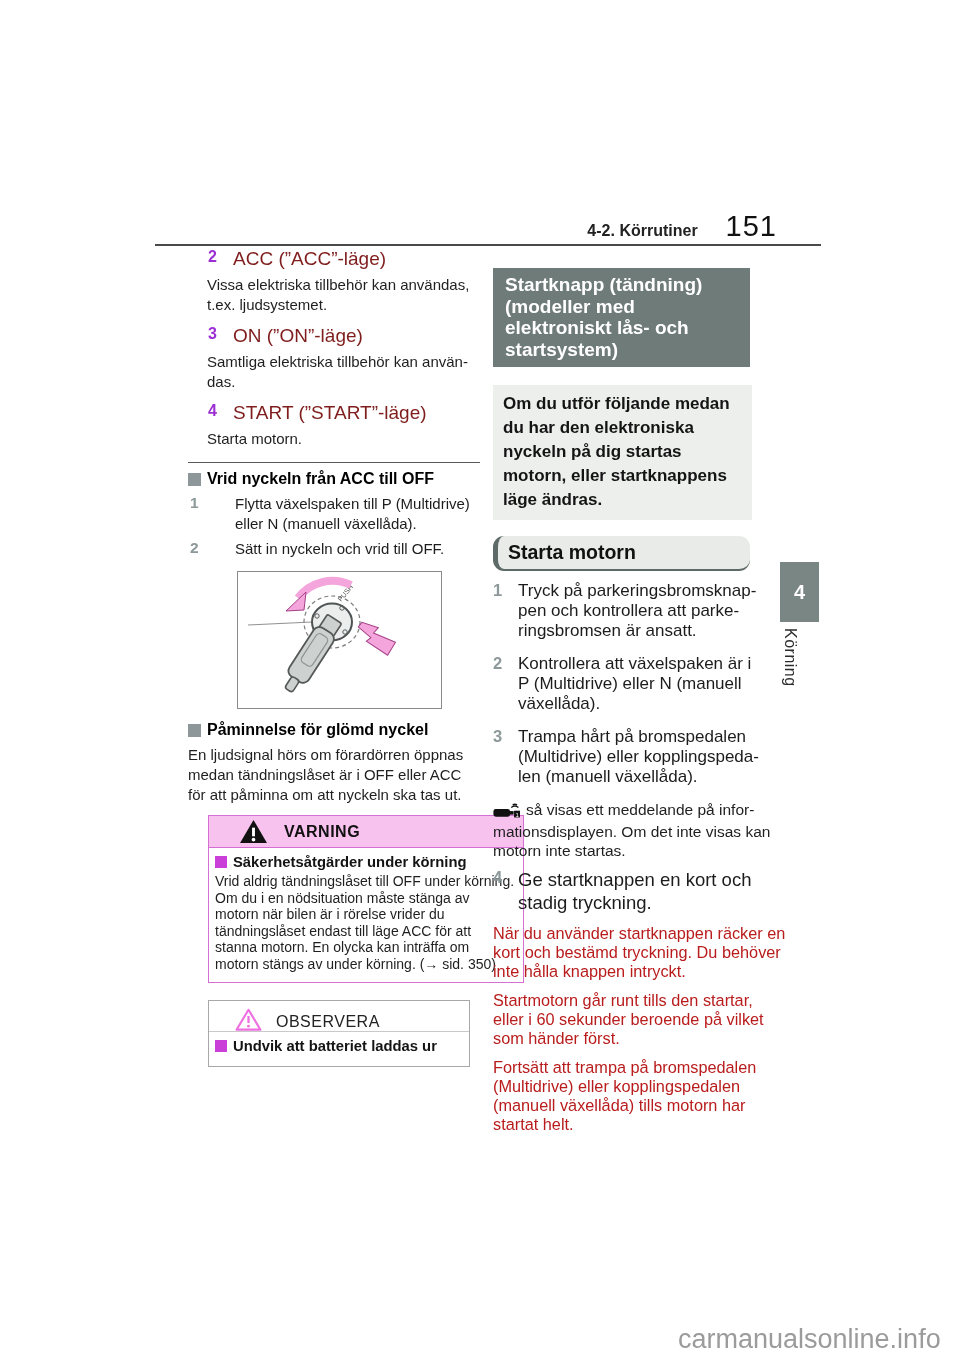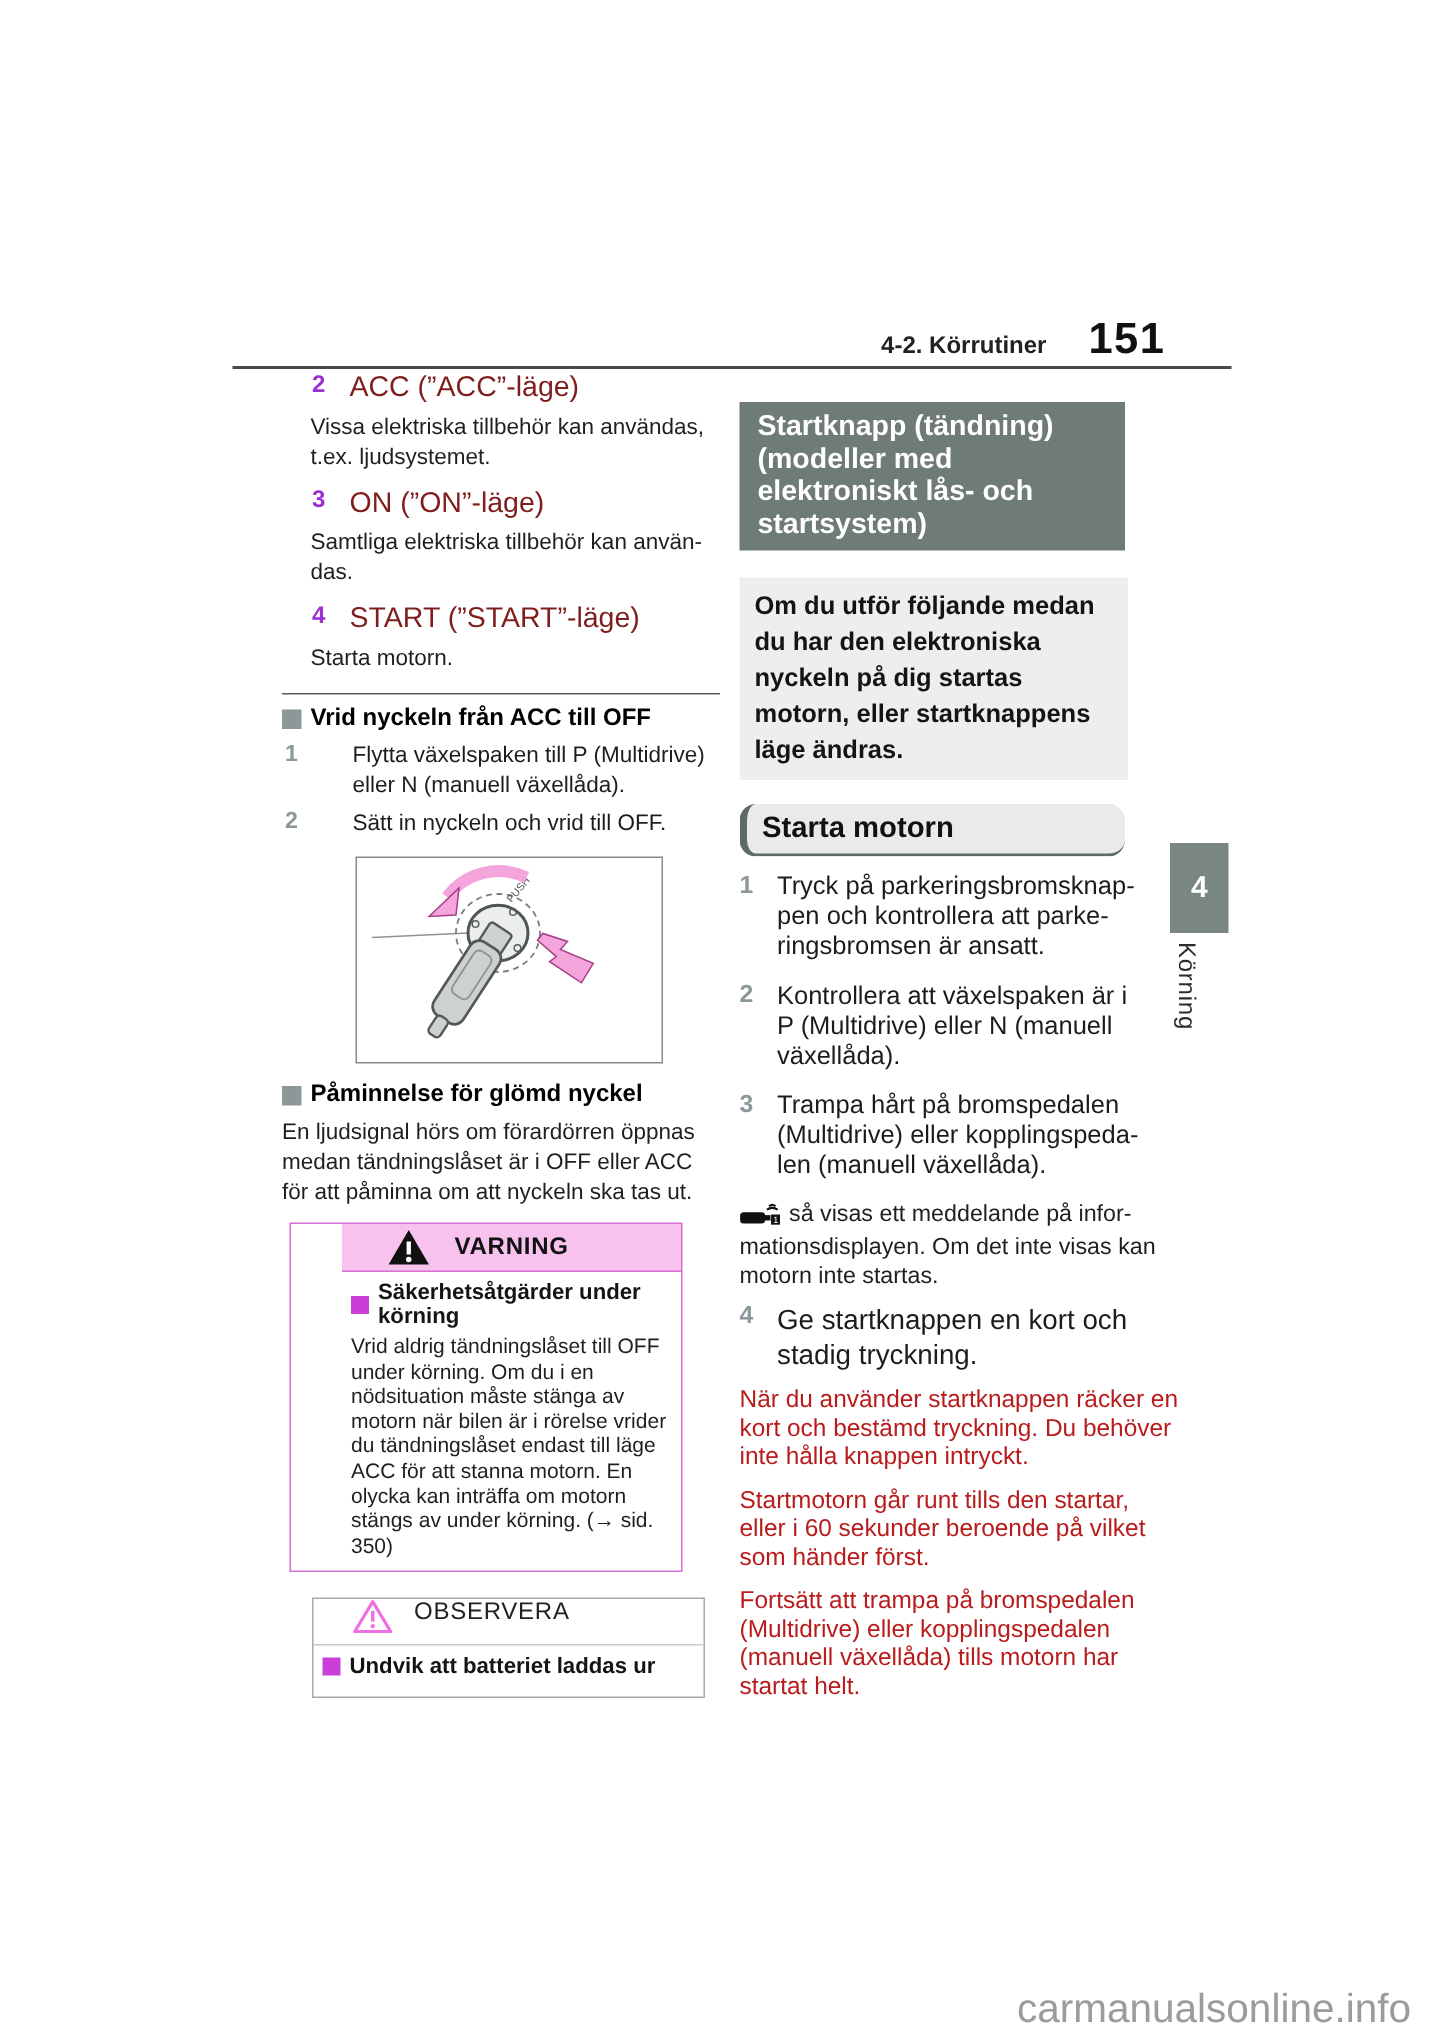--- a/index.html
+++ b/index.html
@@ -2,21 +2,21 @@
 <html><head>
 <meta charset="utf-8">
 <style>
   html,body{margin:0;padding:0;}
   body{background:#ffffff;font-family:"Liberation Sans", sans-serif;color:#1d1d1d;}
   .page{position:relative;width:960px;height:1358px;background:#fff;overflow:hidden;}
 
   
   .hdr{position:absolute;top:210px;left:155px;width:666px;display:flex;justify-content:flex-end;align-items:baseline;gap:28px;padding-right:44px;box-sizing:border-box;}
   .hdr-section{font-size:16px;font-weight:bold;color:#222;}
-  .hdr-page{font-size:29px;font-weight:bold;color:#111;letter-spacing:1px;}
+  .hdr-page{font-size:29px;font-weight:normal;color:#111;letter-spacing:1px;}
   .hdr-rule{position:absolute;top:244px;left:155px;width:666px;height:2px;background:#4a4a4a;}
 
   
   .side-tab{position:absolute;left:780px;top:562px;width:39px;height:60px;background:#7a8683;color:#fff;
     display:flex;align-items:center;justify-content:center;font-size:20px;font-weight:bold;}
   .side-tab-label{position:absolute;left:781px;top:628px;writing-mode:vertical-rl;font-size:16px;color:#2c2c2c;letter-spacing:.5px;}
 
   
   .watermark{position:absolute;left:678px;top:1324px;font-size:27px;color:#9b9b9b;}
 
@@ -33,31 +33,31 @@
   .sec-title{display:flex;align-items:center;margin:0 0 6px 0;}
   .sq{flex:0 0 auto;width:13px;height:13px;margin-right:6px;}
   .sq-grey{background:#8d9799;}
   .sq-mag{background:#c93fd8;width:12px;height:12px;}
   .sec-title-text{font-size:16px;font-weight:bold;color:#000000;}
   .substep{display:flex;margin-bottom:5px;}
   .ss-num{flex:0 0 45px;padding-left:2px;font-weight:bold;font-size:15.5px;color:#8c989a;}
   .ss-text{width:243px;font-size:15px;line-height:20px;}
   .figure{margin:12px 0 12px 49px;width:203px;height:136px;border:1px solid #8a8a8a;background:#fff;}
 
-  .warn-box{margin:10px 0 0 5px;width:262px;border:1.5px solid #d56fd3;box-sizing:border-box;padding-left:34px;}
+  .warn-box{margin:10px 0 0 20px;width:316px;border:1.5px solid #d56fd3;box-sizing:border-box;}
   .warn-band{background:#f7c2ee;border-bottom:1.5px solid #d56fd3;display:flex;align-items:center;height:31px;}
   .warn-band .tri{margin-left:30px;}
   .warn-title{margin-left:16px;font-size:16px;font-weight:bold;color:#111;letter-spacing:.5px;}
   .box-body{padding:6px 7px 9px 6px;}
   .box-subtitle{display:flex;align-items:center;margin-bottom:3px;}
   .box-subtitle-text{font-size:14.8px;font-weight:bold;color:#141414;}
   .box-text{margin:0;font-size:14px;line-height:16.6px;color:#1f1f1f;}
 
   .notice-box{margin:17px 0 0 20px;width:262px;border:1px solid #a8a8a8;box-sizing:border-box;}
-  .notice-band{display:flex;align-items:flex-start;height:30px;border-bottom:1px solid #c9c9c9;}
+  .notice-band{display:flex;align-items:flex-end;height:30px;border-bottom:1px solid #c9c9c9;}
   .notice-band .tri{margin-left:26px;}
   .notice-title{margin-left:14px;font-size:16px;color:#222;letter-spacing:.5px;}
   .notice-box .box-text{line-height:17.5px;}
 
   
   .title-box{background:#6e7b78;color:#fff;font-weight:bold;font-size:19px;line-height:21.5px;
     width:257px;box-sizing:border-box;padding:6px 18px 7px 12px;}
   .info-box{background:#edefed;color:#141414;font-weight:bold;font-size:17px;line-height:24px;
     width:259px;box-sizing:border-box;padding:7px 6px 8px 10px;margin-top:18px;}
   .starta-heading{margin-top:16px;width:257px;box-sizing:border-box;background:#e9ebe9;

